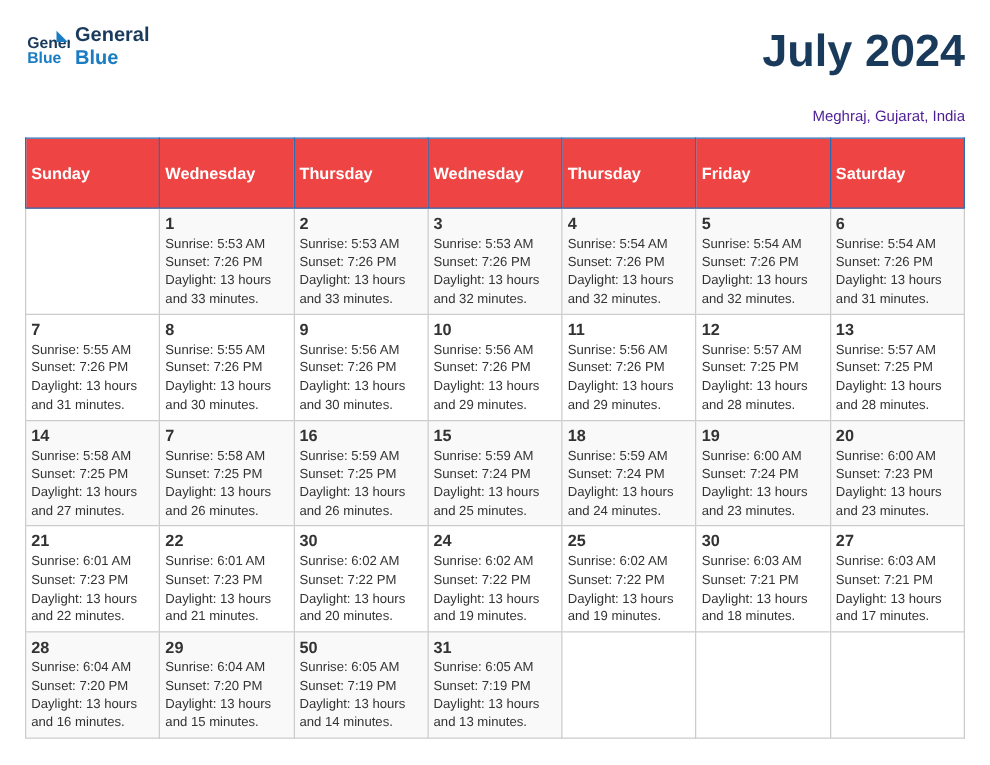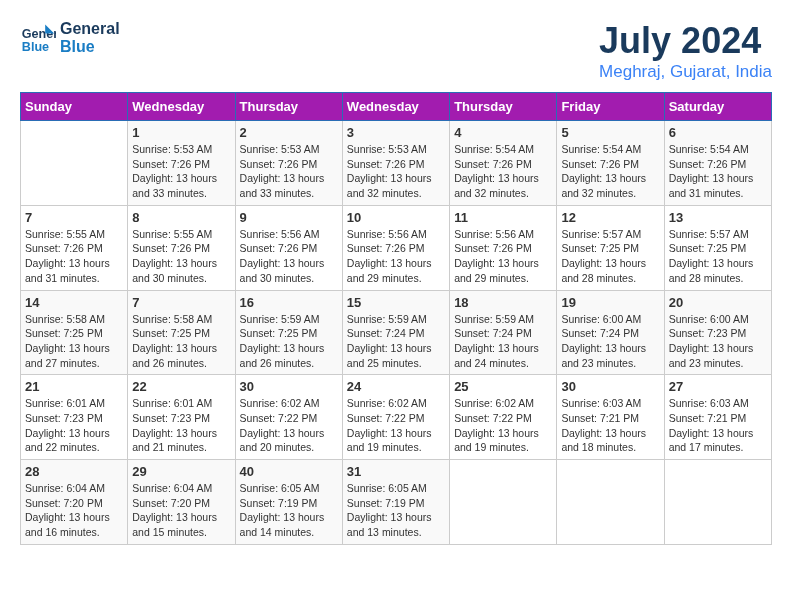--- a/index.html
+++ b/index.html
@@ -18,39 +18,40 @@
     }
     .logo {
       display: flex;
       align-items: center;
       gap: 4px;
     }
     .logo-icon {
       width: 36px;
       height: 36px;
     }
-    .title-block { }
+    .title-block { text-align: right; }
     .main-title {
       font-size: 36px;
       font-weight: bold;
       color: #1a3a5c;
     }
     .subtitle {
-      font-size: 17px;
-      color: #3b82f6;
+      font-size: 12px;
+      color: #4c1d95;
+      margin-top: 24px;
     }
     table {
       width: 100%;
       border-collapse: collapse;
       font-size: 11px;
     }
     thead tr th {
-      background: #a21caf;
+      background: #ef4444;
       color: #fff;
-      padding: 6px 4px;
+      padding: 20px 4px;
       text-align: left;
       font-size: 13px;
       font-weight: bold;
       border: 1px solid #2a6db5;
     }
     tbody tr td {
       border: 1px solid #ccc;
       vertical-align: top;
       padding: 4px;
       min-height: 70px;
@@ -233,21 +234,21 @@
       <tr class="week-odd">
         <td>
           <div class="day-num">28</div>
           <div class="day-info">Sunrise: 6:04 AM<br>Sunset: 7:20 PM<br>Daylight: 13 hours<br>and 16 minutes.</div>
         </td>
         <td>
           <div class="day-num">29</div>
           <div class="day-info">Sunrise: 6:04 AM<br>Sunset: 7:20 PM<br>Daylight: 13 hours<br>and 15 minutes.</div>
         </td>
         <td>
-          <div class="day-num">40</div>
+          <div class="day-num">50</div>
           <div class="day-info">Sunrise: 6:05 AM<br>Sunset: 7:19 PM<br>Daylight: 13 hours<br>and 14 minutes.</div>
         </td>
         <td>
           <div class="day-num">31</div>
           <div class="day-info">Sunrise: 6:05 AM<br>Sunset: 7:19 PM<br>Daylight: 13 hours<br>and 13 minutes.</div>
         </td>
         <td class="empty-cell"></td>
         <td class="empty-cell"></td>
         <td class="empty-cell"></td>
       </tr>

